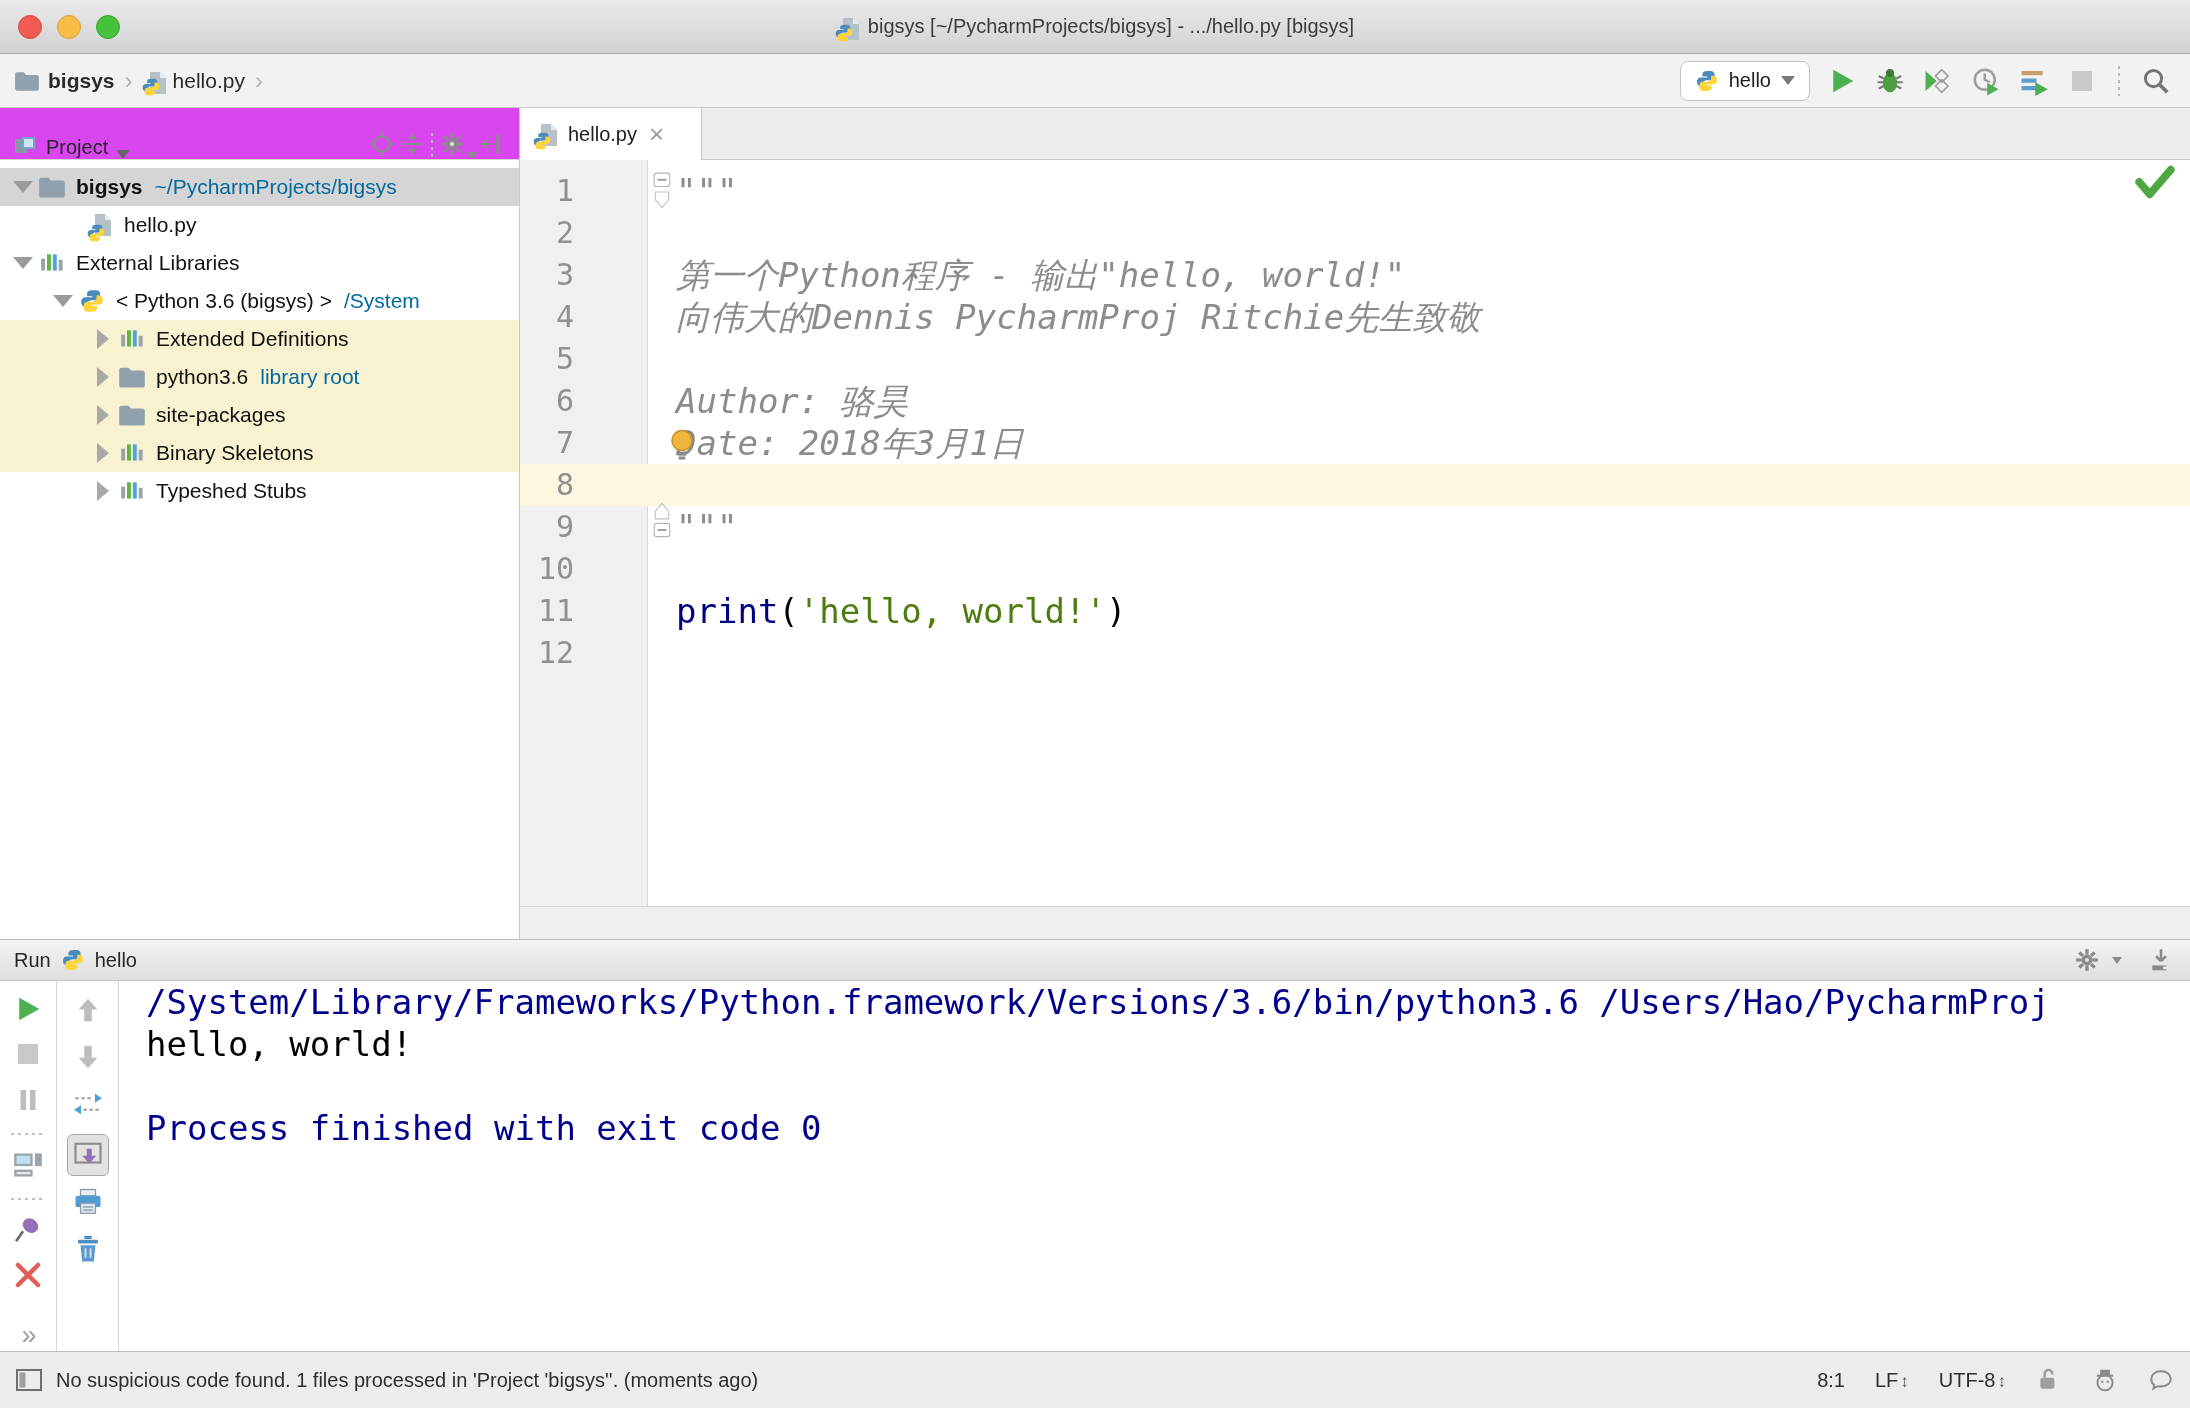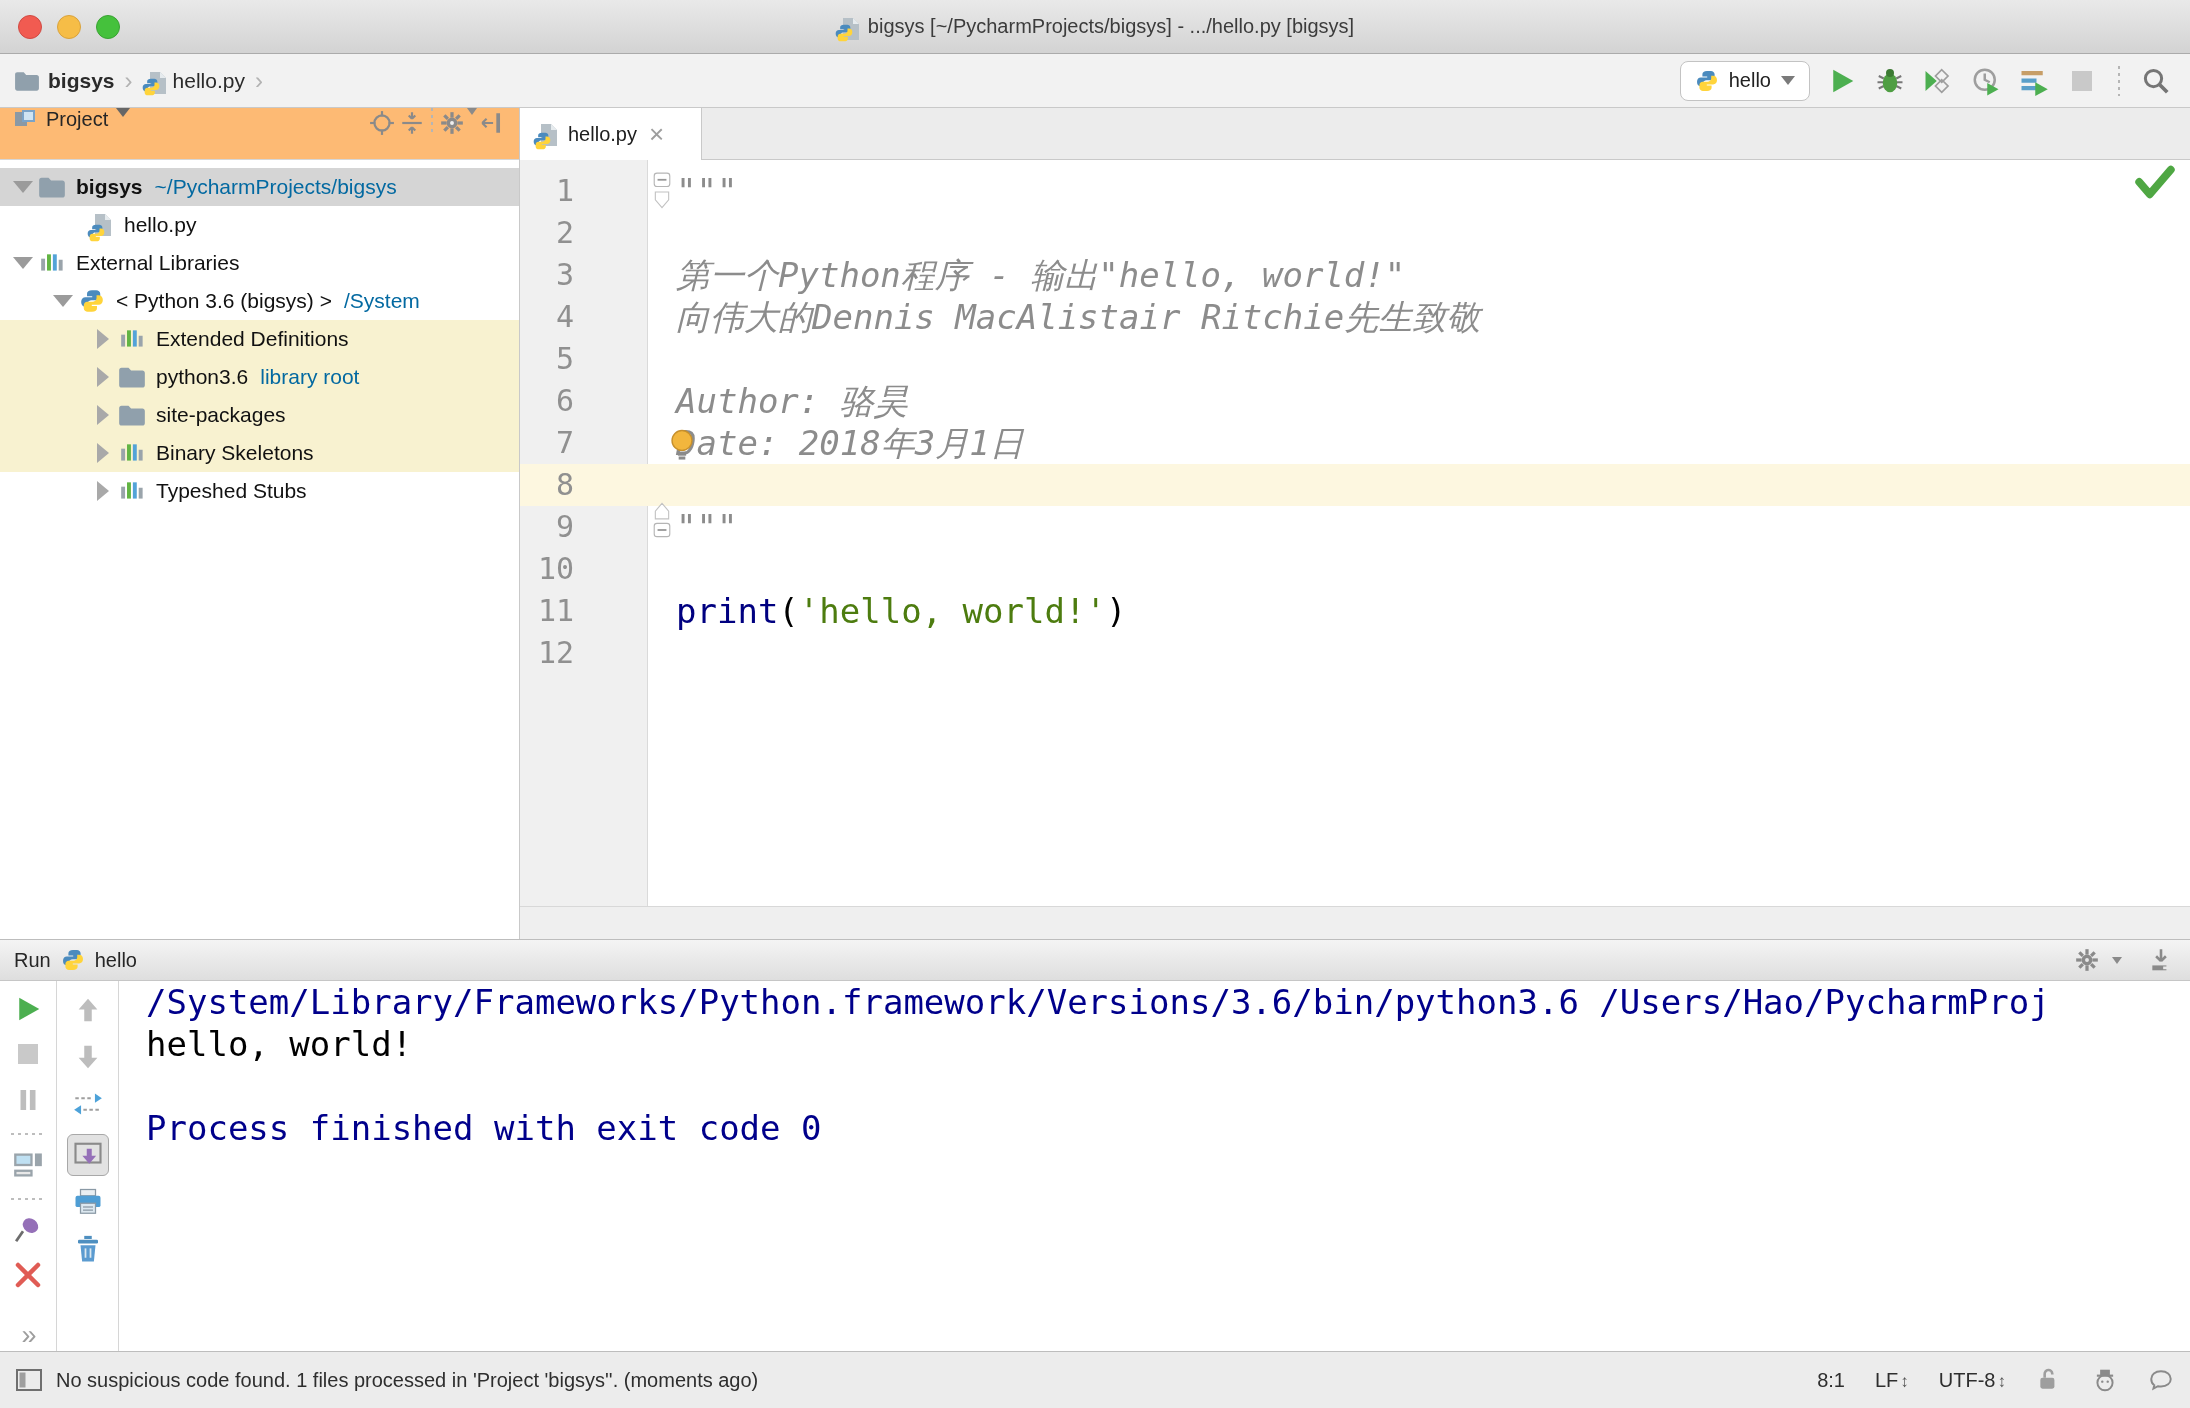--- a/index.html
+++ b/index.html
@@ -31,21 +31,21 @@
   .tri-down { width:0; height:0; border-left:7px solid transparent; border-right:7px solid transparent; border-top:9px solid #7a7a7a; }
   .tbtn { width:32px; height:32px; display:flex; align-items:center; justify-content:center; }
   .tbtn svg { width:30px; height:30px; }
   .vsep-dot { width:2px; height:30px; background-image:repeating-linear-gradient(#b5b5b5 0 3px, transparent 3px 7px); margin:0 4px;}
 
   
   .main { flex:1 1 auto; display:flex; min-height:0; }
 
   
   .ppanel { width:520px; flex:0 0 auto; border-right:1px solid #c9c9c9; display:flex; flex-direction:column; background:#fff; }
-  .phead { height:52px; background:#fdba74; border-bottom:1px solid #d6d6d6; display:flex; align-items:flex-start; padding:0 12px; }
+  .phead { height:52px; background:#d946ef; border-bottom:1px solid #d6d6d6; display:flex; align-items:flex-end; padding:0 12px; }
   .phead-title { font-size:20px; color:#262626; margin:0 8px; }
   .phead-sp { flex:1; }
   .picon { width:30px; height:30px; display:flex; align-items:center; justify-content:center; }
   .picon svg { width:26px; height:26px; }
   .tree { flex:1; padding-top:8px; overflow:hidden; white-space:nowrap; font-size:21px; }
   .trow { height:38px; display:flex; align-items:center; }
   .trow.sel { background:#d5d5d5; }
   .trow.hl  { background:#f8f2d0; }
   .ind0{ padding-left:8px; } .ind1{ padding-left:48px; } .ind2{ padding-left:88px; }
   .arrbox { width:30px; display:flex; justify-content:center; flex:0 0 auto;}
@@ -430,21 +430,21 @@
         </div>
         <div class="eline">
           <span class="ln">2</span><span class="ct"></span>
         </div>
         <div class="eline">
           <span class="ln">3</span>
           <span class="ct"><span class="doc">第一个Python程序 - 输出"hello, world!"</span></span>
         </div>
         <div class="eline">
           <span class="ln">4</span>
-          <span class="ct"><span class="doc">向伟大的Dennis MacAlistair Ritchie先生致敬</span></span>
+          <span class="ct"><span class="doc">向伟大的Dennis PycharmProj Ritchie先生致敬</span></span>
         </div>
         <div class="eline">
           <span class="ln">5</span><span class="ct"></span>
         </div>
         <div class="eline">
           <span class="ln">6</span>
           <span class="ct"><span class="doc">Author: 骆昊</span></span>
         </div>
         <div class="eline">
           <span class="ln">7</span>

